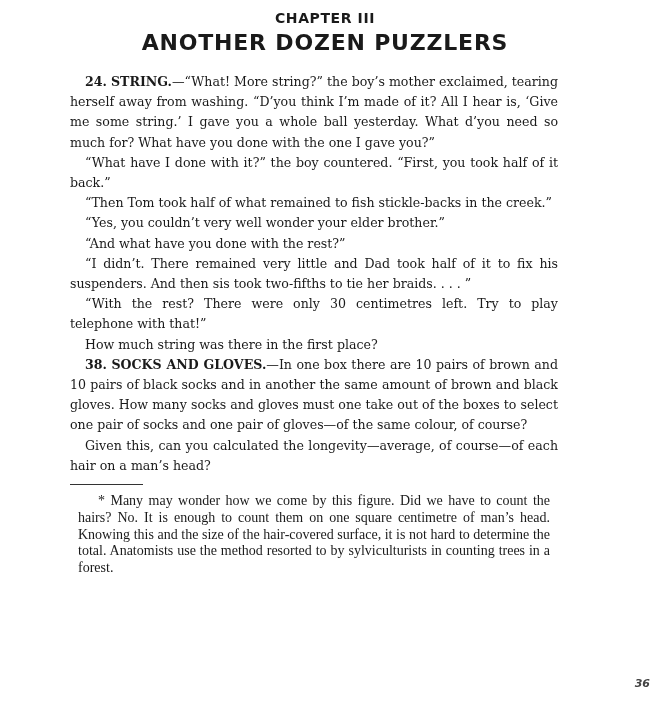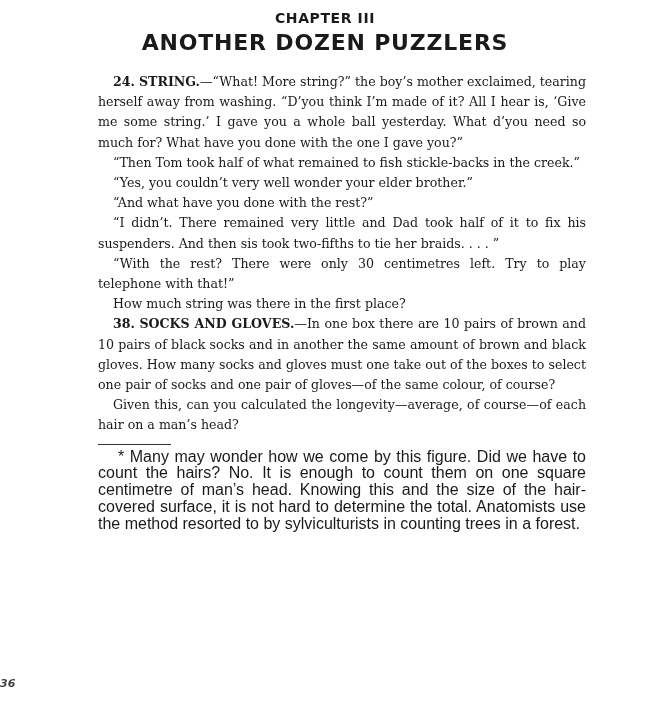--- a/index.html
+++ b/index.html
@@ -1,38 +1,39 @@
 <!DOCTYPE html>
 <html><head>
 <meta charset="utf-8">
 <style>
   html, body { margin: 0; padding: 0; background: #ffffff; }
   body { width: 650px; height: 704px; position: relative; overflow: hidden; color: #1a1a1a; }
   .chap { position: absolute; top: 10px; left: 0; width: 650px; text-align: center;
     font-family: "DejaVu Sans", sans-serif; font-weight: bold; font-size: 14px; letter-spacing: 0.6px; }
   .title { position: absolute; top: 30px; left: 0; width: 650px; text-align: center;
     font-family: "DejaVu Sans", sans-serif; font-weight: bold; font-size: 22px; letter-spacing: 0.8px; }
-  .body { position: absolute; top: 72px; left: 98px; width: 488px;
+  .body { position: absolute; top: 72px; left: 70px; width: 488px;
     font-family: "DejaVu Serif", serif; font-size: 12.6px; line-height: 20.2px; }
   .p { text-align: justify; text-indent: 15px; margin: 0; }
   .p b { font-weight: bold; }
   .rule { width: 73px; height: 1px; background: #333; margin: 8px 0 4px 0; }
-  .fn { font-family: Liberation Sans, sans-serif; font-size: 16px; line-height: 16.8px; text-align: justify; text-indent: 20px; margin: 0; }
-  .pgnum { position: absolute; top: 677px; left: 0; width: 650px; text-align: left;
+  .fn { font-family: Liberation Serif, serif; font-size: 14px; line-height: 16.8px; text-align: justify; text-indent: 20px; margin: 8px; }
+  .pgnum { position: absolute; top: 677px; left: 0; width: 650px; text-align: right;
     font-family: "DejaVu Sans", sans-serif; font-weight: bold; font-style: italic; font-size: 11px; color: #444; }
 </style>
 </head>
 <body>
 
 <div class="chap">CHAPTER III</div>
 <div class="title">ANOTHER DOZEN PUZZLERS</div>
 
 <div class="body">
 
   <p class="p"><b>24.</b> <b>STRING.</b><span>—“What! More string?” the boy’s mother exclaimed, tearing herself away from washing. “D’you think I’m made of it? All I hear is, ‘Give me some string.’ I gave you a whole ball yesterday. What d’you need so much for? What have you done with the one I gave you?”</span></p>
+  <p class="p">“What have I done with it?” the boy countered. “First, you took half of it back.”</p>
   <p class="p">“Then Tom took half of what remained to fish stickle-backs in the creek.”</p>
   <p class="p">“Yes, you couldn’t very well wonder your elder brother.”</p>
   <p class="p">“And what have you done with the rest?”</p>
   <p class="p">“I didn’t. There remained very little and Dad took half of it to fix his suspenders. And then sis took two-fifths to tie her braids. . . . ”</p>
   <p class="p">“With the rest? There were only 30 centimetres left. Try to play telephone with that!”</p>
   <p class="p">How much string was there in the first place?</p>
 
   <p class="p"><b>38.</b> <b>SOCKS AND GLOVES.</b><span>—In one box there are 10 pairs of brown and 10 pairs of black socks and in another the same amount of brown and black gloves. How many socks and gloves must one take out of the boxes to select one pair of socks and one pair of gloves—of the same colour, of course?</span></p>
 
   <p class="p">Given this, can you calculated the longevity—average, of course—of each hair on a man’s head?</p>

